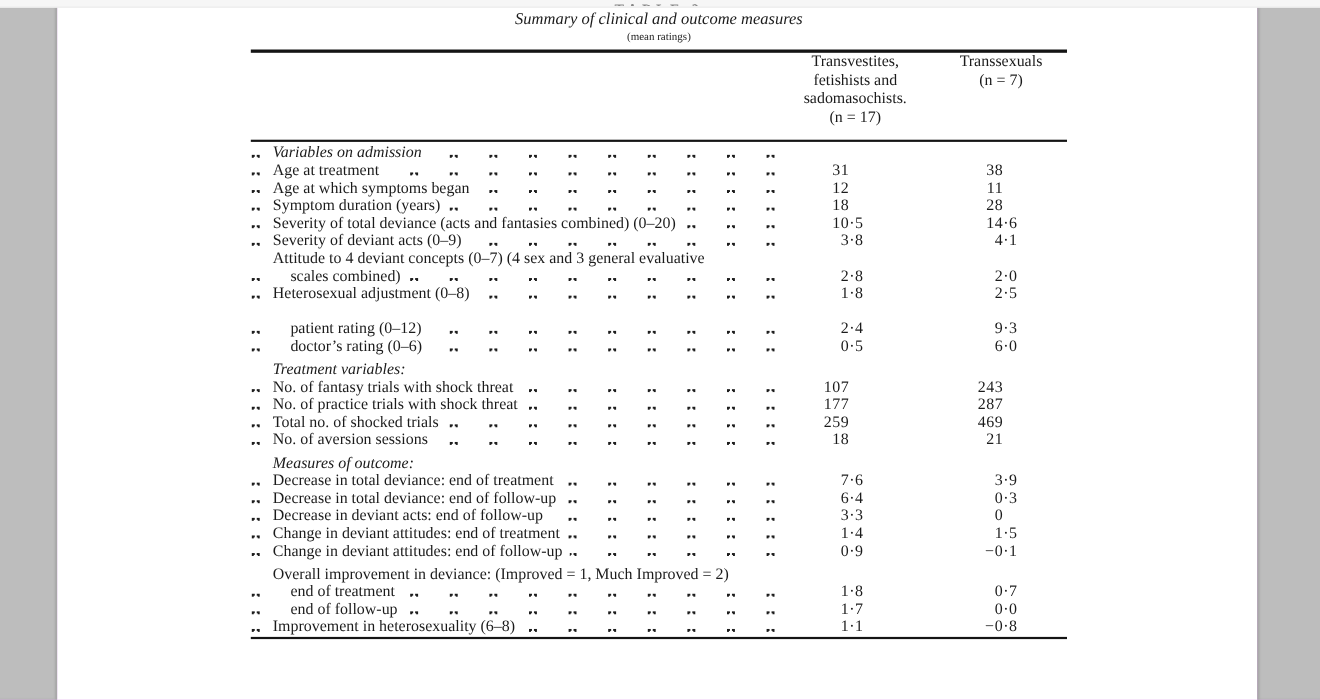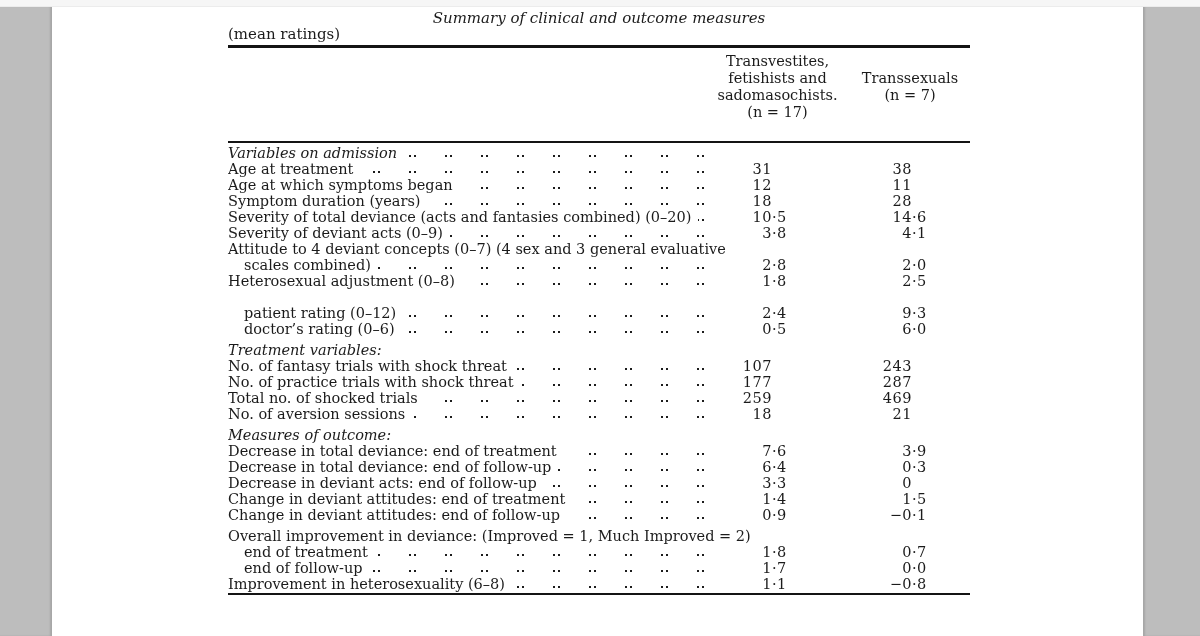--- a/index.html
+++ b/index.html
@@ -1,57 +1,57 @@
 <!DOCTYPE html>
 <html><head>
 <meta charset="utf-8">
 <style>
   html,body{margin:0;padding:0;}
   body{
     width:1200px;height:636px;overflow:hidden;
     font-family:"DejaVu Serif","Liberation Serif",serif;
     color:#1b1b1b;background:#bdbdbd;
   }
-  .screen{position:relative;width:1200px;height:636px;background:#f0abfc;}
+  .screen{position:relative;width:1200px;height:636px;background:#f0abfc;font-family:Liberation Serif, serif;}
   .top-strip{position:absolute;left:0;top:0;width:1200px;height:6px;background:#f6f6f6;border-bottom:1px solid #ececec;z-index:3;}
   .gutter{position:absolute;top:6px;bottom:0;background:#bdbdbd;z-index:2;}
   .gutter.left{left:0;width:52px;box-shadow:inset -2px 0 2px rgba(0,0,0,.12);}
   .gutter.right{right:0;width:57px;box-shadow:inset 2px 0 2px rgba(0,0,0,.12);}
   .page{position:absolute;left:52px;top:6px;width:1091px;height:630px;background:#ffffff;z-index:1;}
 
   
   .caption-clip{position:absolute;left:228px;top:0;width:742px;height:5px;overflow:hidden;text-align:center;z-index:4;}
   .caption-clip span{display:inline-block;margin-top:-12px;font-size:13px;font-variant:small-caps;letter-spacing:4px;font-weight:bold;}
 
   .title{position:absolute;left:176px;top:4px;width:742px;text-align:center;font-style:italic;font-size:15px;line-height:16px;}
-  .subtitle{position:absolute;left:176px;top:20px;width:742px;font-size:15px;line-height:16px;}
+  .subtitle{position:absolute;left:176px;top:20px;width:742px;text-align:center;font-size:10px;line-height:16px;}
 
   .dtable{position:absolute;left:176px;top:39px;width:742px;font-size:14.5px;}
   .rule{border-top:2px solid #141414;height:0;}
   .rule.thick{border-top-width:3px;}
 
-  .thead{display:flex;align-items:center;height:77px;padding-bottom:16px;}
+  .thead{display:flex;align-items:flex-start;height:77px;padding-bottom:2px;}
   .th-spacer{flex:1 1 auto;}
   .th{text-align:center;line-height:17px;white-space:nowrap;}
   .th1{flex:0 0 145px;}
   .th2{flex:0 0 120px;}
 
   .tbody{padding-top:2px;padding-bottom:1px;}
   .trow{display:flex;height:16px;line-height:16px;white-space:nowrap;}
   .trow.gap{margin-top:5px;}
   .lcell{flex:0 0 477px;overflow:hidden;}
   .lcell.wide{flex:1 1 auto;overflow:visible;}
   .lcell.leaders{
     background-image:
       radial-gradient(circle 1.5px at 2px 11px,#1c1c1c 97%,rgba(0,0,0,0)),
       radial-gradient(circle 1.5px at 7px 11px,#1c1c1c 97%,rgba(0,0,0,0));
     background-size:36px 16px;
     background-repeat:repeat-x;
   }
-  .ltext{display:inline-block;background:#fff;padding-right:7px;height:16px;}
+  .ltext{display:inline-block;background:#fff;padding-right:7px;height:16px;margin-left:20px;}
   .ltext.ind{padding-left:16px;text-align:center;}
   .it{font-style:italic;}
   .vcell{display:flex;align-items:flex-start;}
   .vcell.v1{flex:0 0 145px;}
   .vcell.v2{flex:0 0 120px;}
   .vint{display:inline-block;text-align:right;letter-spacing:.5px;}
   .v1 .vint{width:67px;}
   .v2 .vint{width:62px;}
   .vfrac{display:inline-block;text-align:left;letter-spacing:.5px;}
 </style>

